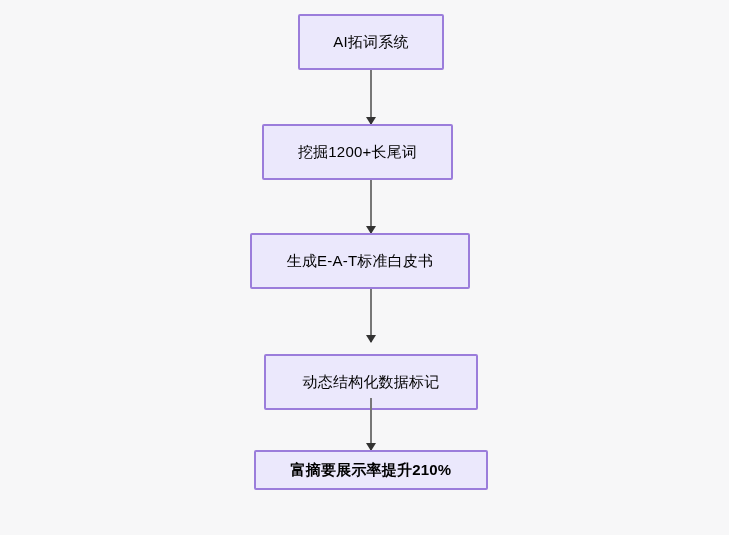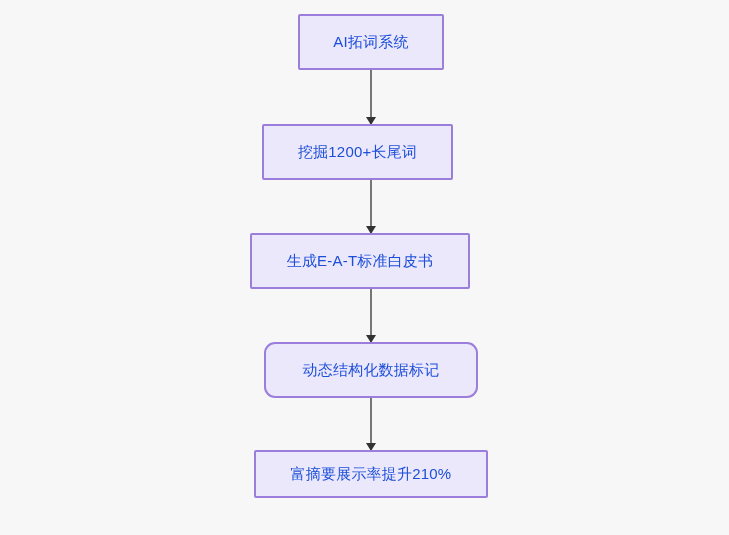--- a/index.html
+++ b/index.html
@@ -22,37 +22,37 @@
 
   .node {
     position: absolute;
     box-sizing: border-box;
     background: #ebe8fc;
     border: 2px solid #9b7ddb;
     border-radius: 2px;
     display: flex;
     align-items: center;
     justify-content: center;
-    color: #1d4ed8;
+    color: #000000;
     font-size: 15px;
     line-height: 1.2;
     letter-spacing: 0.2px;
     white-space: nowrap;
   }
 
   .node-label {
     display: block;
   }
 
   
   .node-1 { left: 298px; top: 14px;  width: 146px; height: 56px; }
   .node-2 { left: 262px; top: 124px; width: 191px; height: 56px; }
   .node-3 { left: 250px; top: 233px; width: 220px; height: 56px; }
-  .node-4 { left: 264px; top: 342px; width: 214px; height: 56px; border-radius: 11px; }
-  .node-5 { left: 254px; top: 450px; width: 234px; height: 48px; }
+  .node-4 { left: 264px; top: 354px; width: 214px; height: 56px; }
+  .node-5 { left: 254px; top: 450px; width: 234px; height: 40px; font-weight: bold; }
 
   
   .connector {
     position: absolute;
     width: 14px;
     left: 364px;
   }
   .connector .line {
     position: absolute;
     left: 6px;

